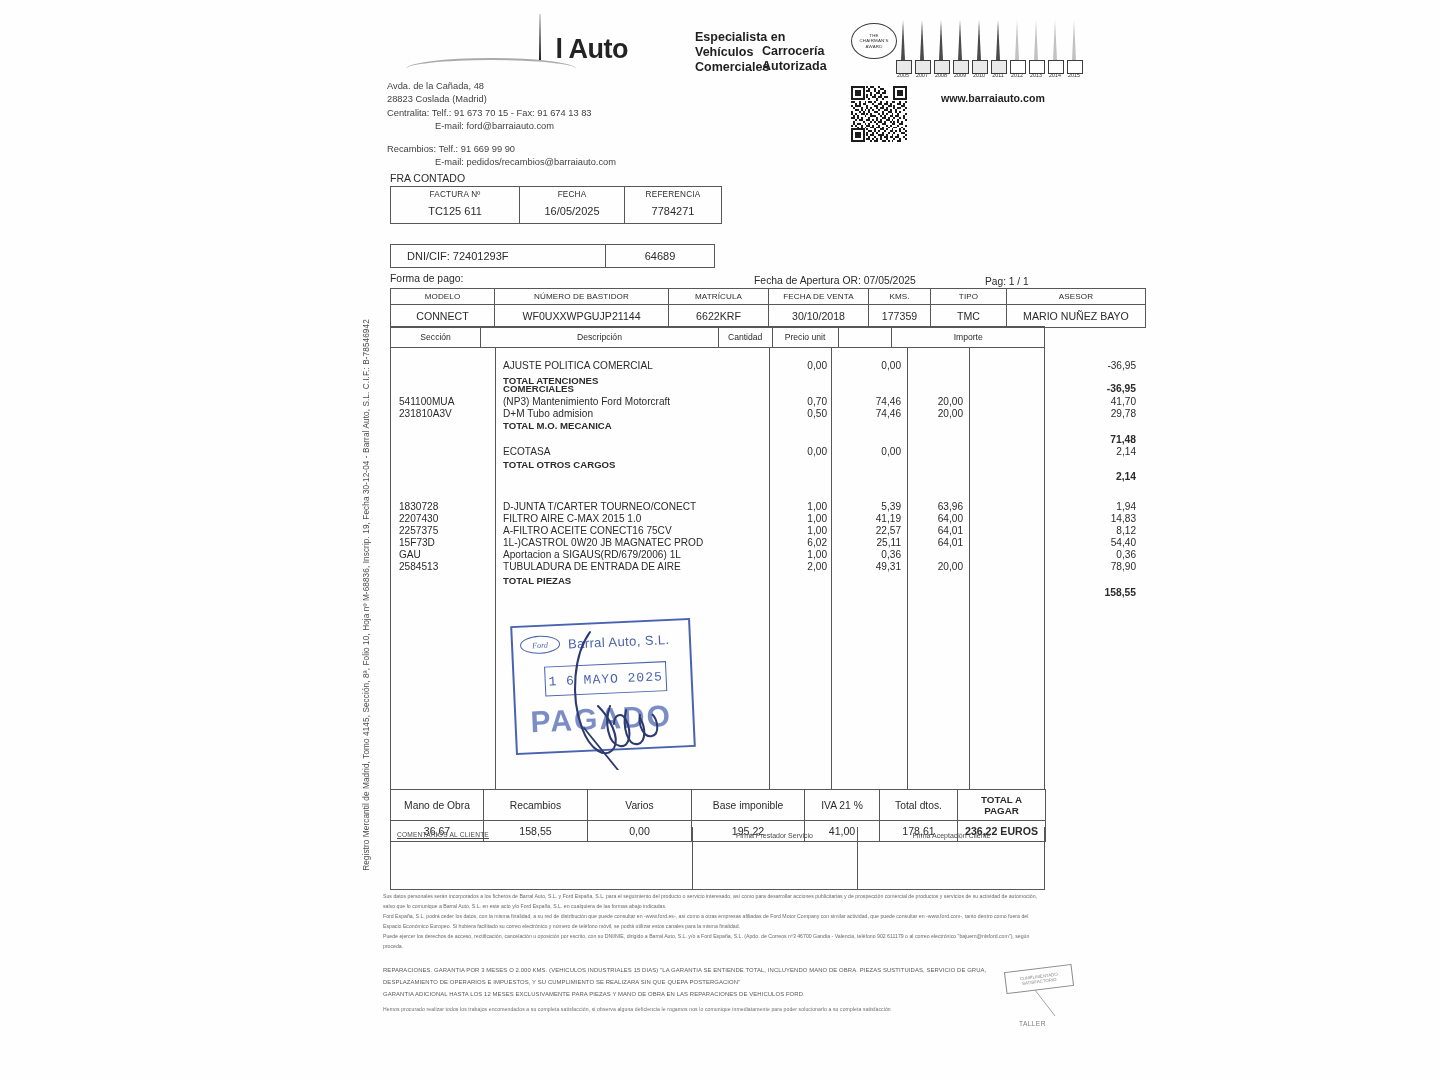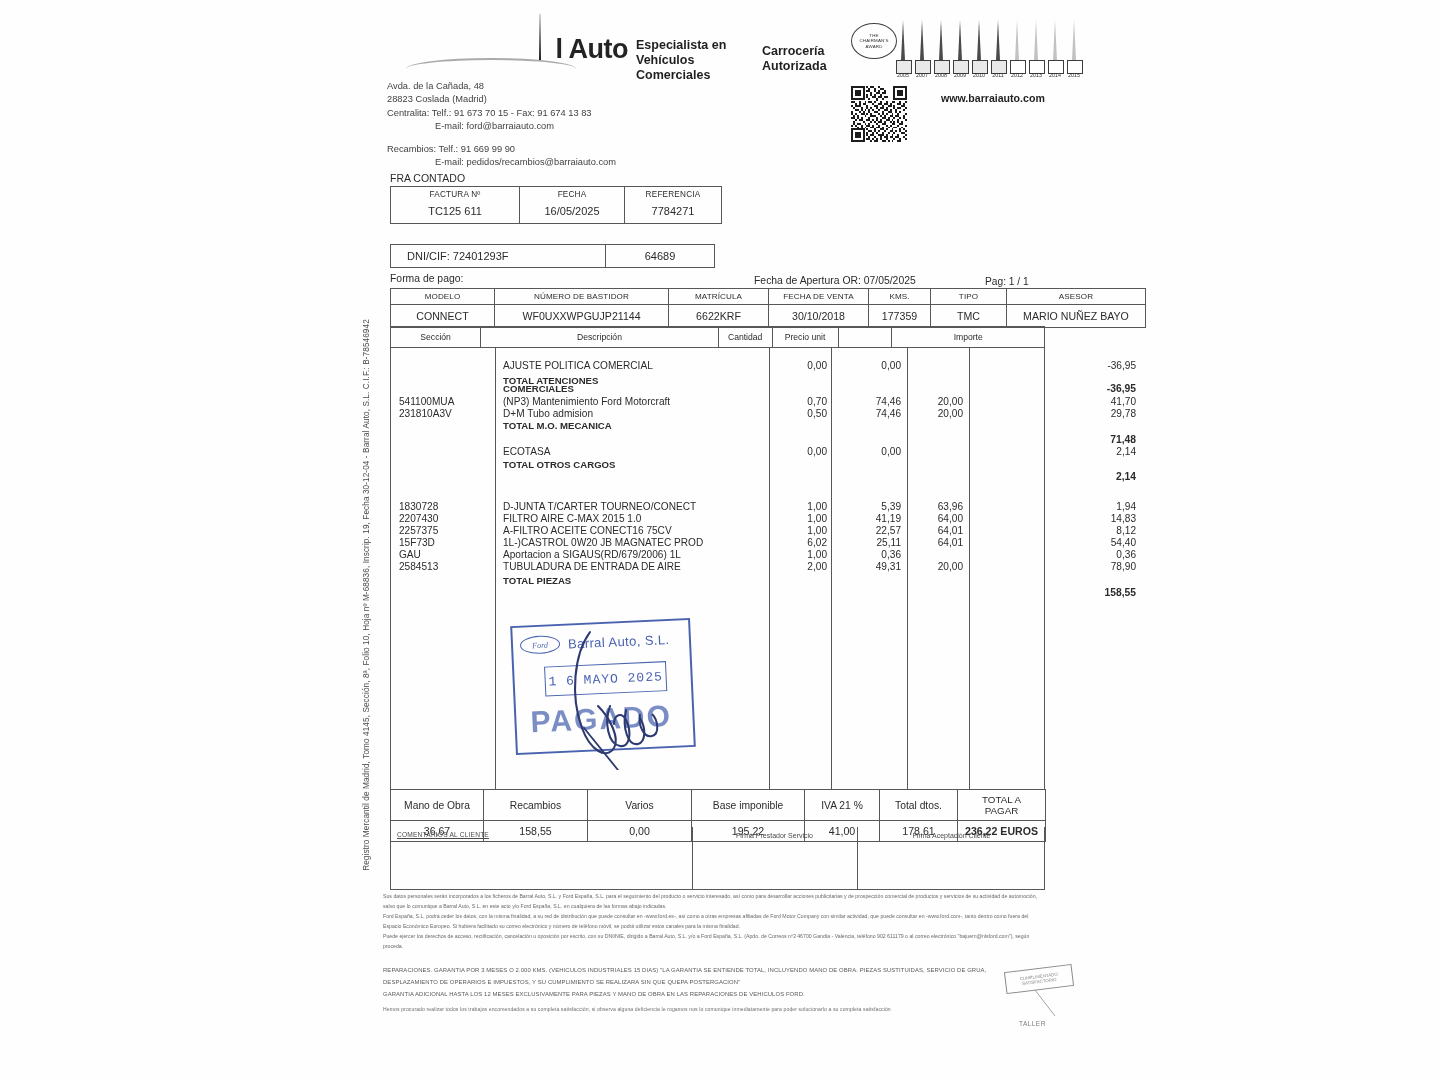--- a/index.html
+++ b/index.html
@@ -73,21 +73,21 @@
     background: linear-gradient(to bottom, #d8d8d8, #1f1f1f);
   }
 
   .tagline {
     position: absolute;
     font-size: 12.5px;
     font-weight: bold;
     line-height: 15px;
     color: #1f1f1f;
   }
-  .tag1 { left: 636px; top: 30px; margin-top: 8px; }
+  .tag1 { left: 695px; top: 30px; }
   .tag2 { left: 762px; top: 44px; }
 
   .contact {
     position: absolute;
     left: 387px;
     top: 80px;
     font-size: 9.3px;
     line-height: 13.4px;
     color: #3f3f3f;
   }
@@ -394,21 +394,21 @@
     border-collapse: collapse;
     table-layout: fixed;
   }
   table.tot td {
     border: 1px solid #575757;
     text-align: center;
     color: #2b2b2b;
   }
   table.tot td.h { font-size: 10.3px; padding: 4px 10px; }
   table.tot td.v { font-size: 10.6px; padding: 4px 2px; }
-  table.tot td.strong { font-weight: normal; font-size: 9.8px; }
+  table.tot td.strong { font-weight: bold; font-size: 9.8px; }
   table.tot td.strongv { font-weight: bold; font-size: 10.6px; }
 
   .sign-row {
     position: absolute;
     left: 390px;
     top: 827px;
     width: 655px;
     height: 63px;
     border: 1px solid #575757;
     border-top: none;

